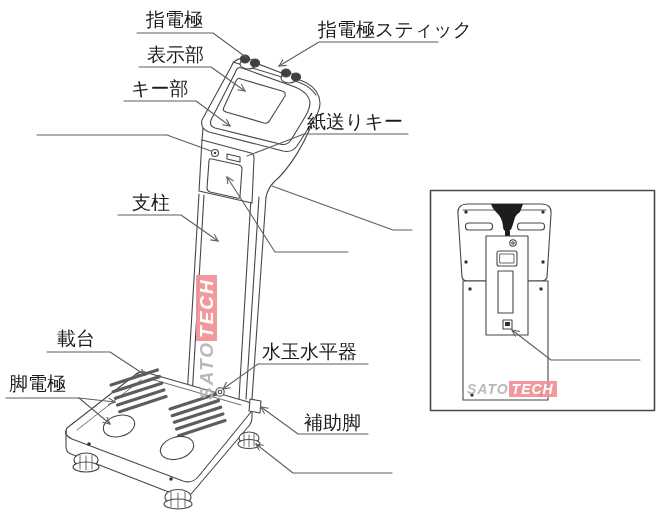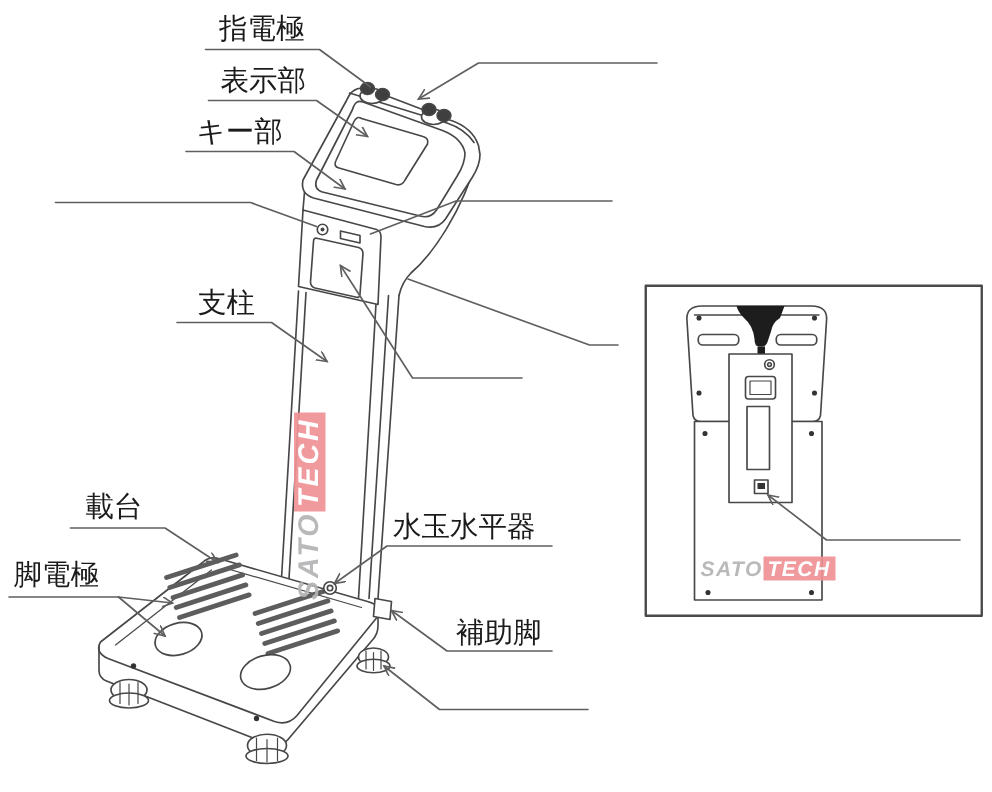--- a/index.html
+++ b/index.html
@@ -12,21 +12,21 @@
     position:absolute;white-space:nowrap;color:#1b1b1b;
     font-size:19px;line-height:1;letter-spacing:0px;font-weight:500;text-align:right;
   }
   .lbl.small{font-size:17px;}
   .wm{position:absolute;white-space:nowrap;font-style:italic;font-weight:800;
       letter-spacing:2px;opacity:.92;}
   .wm .sato{color:#b4b4b6;}
   .wm .tech{color:#ffffff;background:#ef9296;padding:0 3px;}
   .wm-v{left:152px;top:334px;width:110px;height:22px;font-size:19px;
         transform:rotate(-90deg);text-align:center;}
-  .wm-h{left:467px;top:371px;font-size:14px;letter-spacing:1px;}
+  .wm-h{left:467px;top:381px;font-size:14px;letter-spacing:1px;}
 </style>
 </head>
 <body>
 
 <div class="frame">
 
   <svg class="art" width="661" height="528" viewBox="0 0 661 528">
     <defs>
       <marker id="arrow" markerWidth="11" markerHeight="10" refX="7" refY="3.5" orient="auto" markerUnits="userSpaceOnUse">
         <polyline points="0,0 7,3.5 0,7" fill="none" stroke="#5f5f5f" stroke-width="1.1"></polyline>
@@ -166,22 +166,24 @@
       <polyline points="79,398 115,402" marker-end="url(#arrow)"></polyline>
       <polyline points="79,398 110,424" marker-end="url(#arrow)"></polyline>
       <polyline points="368,434 298,434 261,407" marker-end="url(#arrow)"></polyline>
       <polyline points="392,473 293,473 256,444" marker-end="url(#arrow)"></polyline>
       <polyline points="640,360 551,360 512,330" marker-end="url(#arrow)"></polyline>
       <polyline points="412,230 393,230 272,186"></polyline>
     </g>
   </svg>
 
   <div class="lbl" style="left:146px;top:10px">指電極</div>
+  <div class="lbl" style="left:318px;top:20px">指電極スティック</div>
   <div class="lbl" style="left:147px;top:45px">表示部</div>
   <div class="lbl" style="left:131px;top:79px">キー部</div>
+  <div class="lbl" style="left:307px;top:112px">紙送りキー</div>
   <div class="lbl" style="left:132px;top:193px">支柱</div>
   <div class="lbl" style="left:57px;top:329px">載台</div>
   <div class="lbl" style="left:262px;top:342px">水玉水平器</div>
   <div class="lbl" style="left:9px;top:374px">脚電極</div>
   <div class="lbl" style="left:304px;top:413px">補助脚</div>
 
   <div class="wm wm-v">
     <span class="sato">SATO</span><span class="tech">TECH</span>
   </div>
   <div class="wm wm-h">

